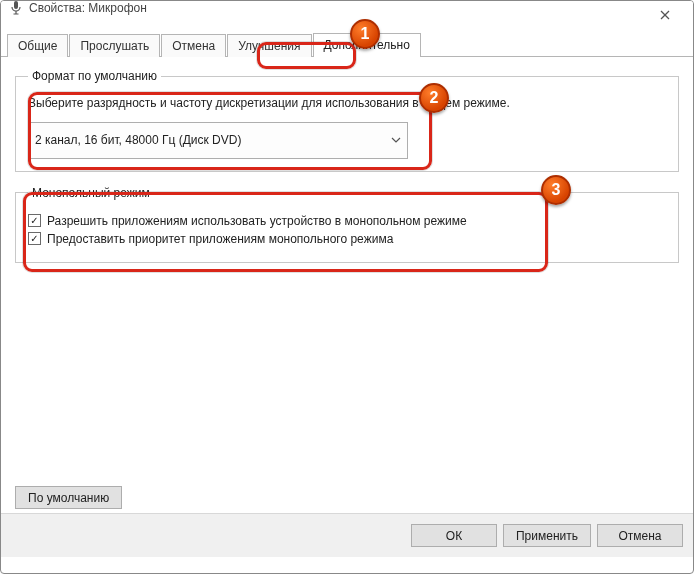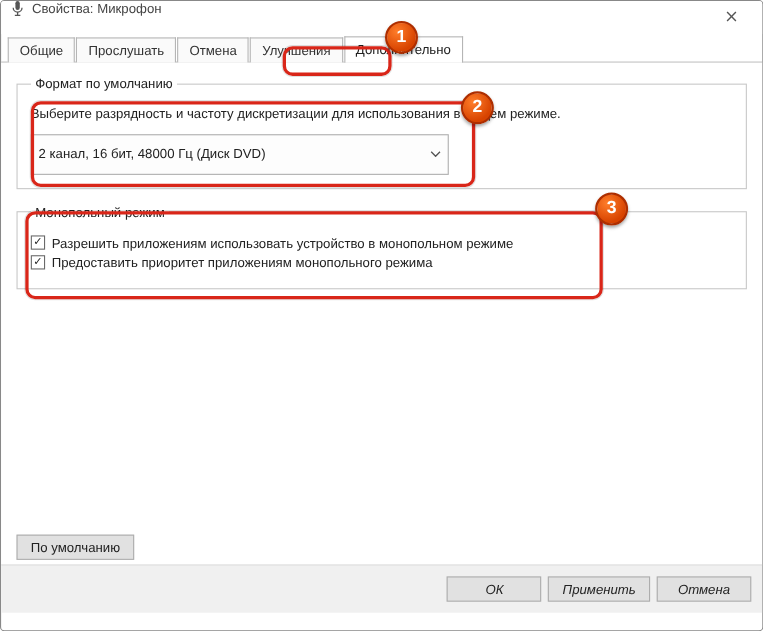--- a/index.html
+++ b/index.html
@@ -144,21 +144,21 @@
   .footer {
     border-top: 1px solid #d8d8d8;
     height: 44px;
     display: flex;
     align-items: center;
     justify-content: flex-end;
     gap: 6px;
     padding: 0 10px;
     background: #f0f0f0;
   }
-  .footer .btn { min-width: 86px; font-style: italic; }
+  .footer .btn { min-width: 86px; }
 
   
   .hl {
     position: absolute;
     border: 3px solid #d92619;
     border-radius: 9px;
     pointer-events: none;
     z-index: 50;
     box-shadow: 0 0 0 1px rgba(0,0,0,0.12);
   }

